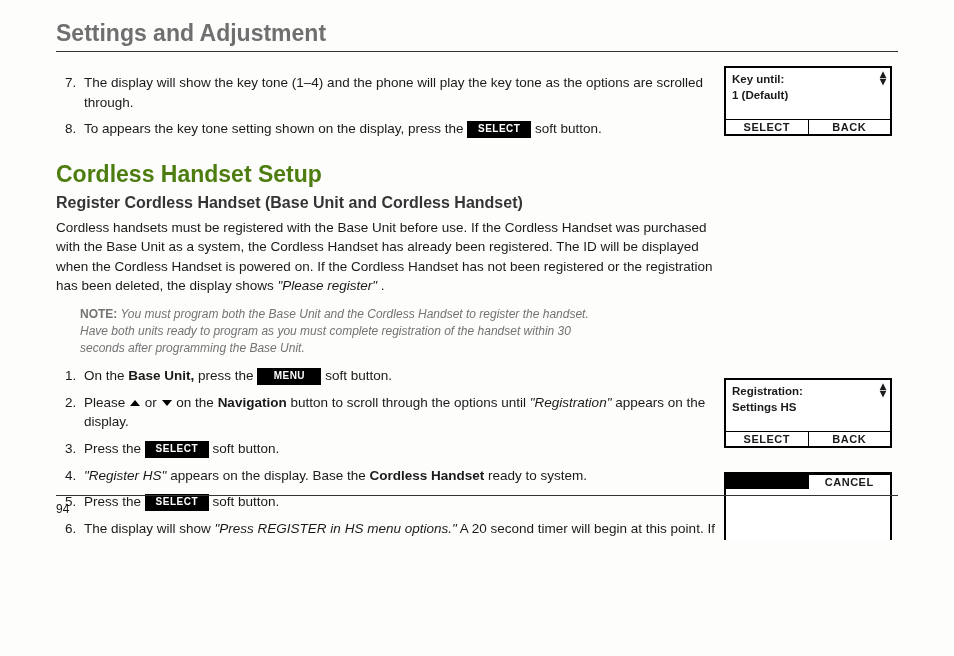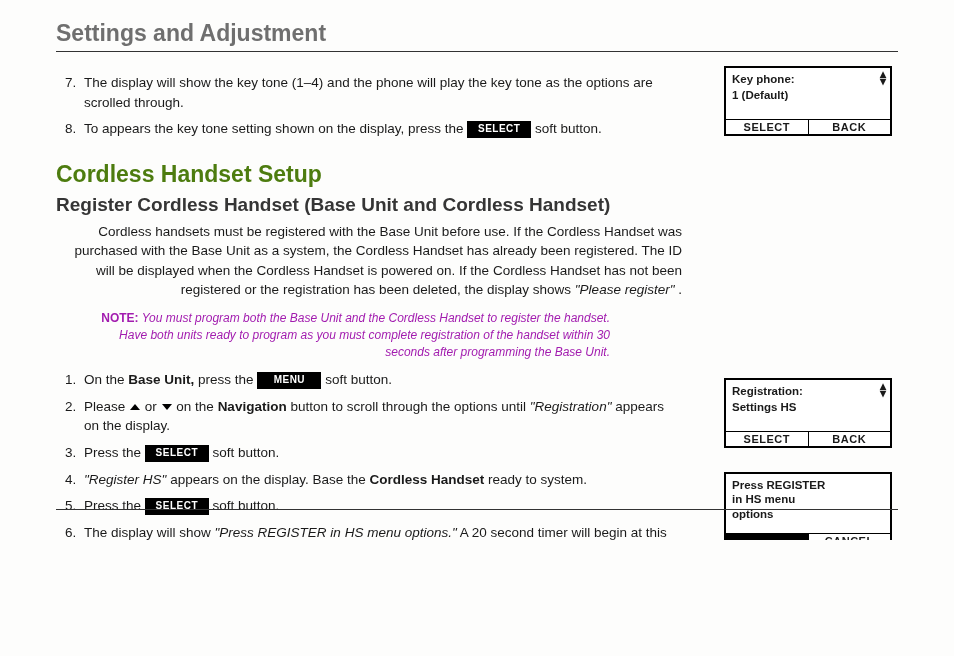--- a/index.html
+++ b/index.html
@@ -11,21 +11,21 @@
   }
   .page {
     width: 954px;
     height: 540px;
     box-sizing: border-box;
     padding: 20px 56px 24px 56px;
     position: relative;
   }
   .content-row {
     display: flex;
-    gap: 42px;
+    gap: 8px;
   }
   .text-col {
     flex: 1;
   }
   .figure-col {
     width: 174px;
     display: flex;
     flex-direction: column;
   }
 
@@ -54,42 +54,40 @@
   .h2-section-title {
     font-family: "Helvetica Neue", Arial, sans-serif;
     font-weight: 700;
     font-size: 23px;
     color: #4d7c0f;
     margin: 22px 0 6px 0;
   }
   .h3-sub-title {
     font-family: "Helvetica Neue", Arial, sans-serif;
     font-weight: 700;
-    font-size: 19px;
+    font-size: 16px;
     color: #353535;
     margin: 2px 0 6px 0;
   }
 
   .para {
     font-family: "Helvetica Neue", Arial, sans-serif;
     font-size: 13.5px;
     line-height: 1.45;
     margin: 4px 0 10px 0;
-    text-align: right;
   }
 
   .note-block {
     font-family: "Helvetica Neue", Arial, sans-serif;
     font-size: 12px;
     font-style: italic;
     line-height: 1.4;
     margin: 10px 0 10px 24px;
-    color: #a21caf;
+    color: #737373;
     max-width: 530px;
-    text-align: right;
   }
   .note-label {
     font-weight: 700;
     font-style: normal;
   }
 
   .btn-chip {
     display: inline-block;
     background: #000;
     color: #fff;
@@ -258,21 +256,21 @@
         </li>
       </ol>
 
     </div>
 
     <div class="figure-col">
 
       <div class="screen-box">
         <div class="screen-body">
           <div class="scroll-indicator">▴<br>▾</div>
-          <div>Key phone:</div>
+          <div>Key until:</div>
           <div>1 (Default)</div>
         </div>
         <div class="screen-soft-row">
           <div class="soft-key left">SELECT</div>
           <div class="soft-key right">BACK</div>
         </div>
       </div>
 
       <div style="height:218px;"></div>
 
@@ -282,31 +280,27 @@
           <div>Registration:</div>
           <div>Settings HS</div>
         </div>
         <div class="screen-soft-row">
           <div class="soft-key left">SELECT</div>
           <div class="soft-key right">BACK</div>
         </div>
       </div>
 
       <div class="screen-box" style="height:78px;">
-        <div class="screen-body" style="line-height:1.25;">
-          <div>Press REGISTER</div>
-          <div>in HS menu</div>
-          <div>options</div>
-        </div>
         <div class="screen-soft-row">
           <div class="soft-key left inverted"></div>
           <div class="soft-key right">CANCEL</div>
         </div>
       </div>
 
     </div>
   </div>
 
   <div class="page-footer">
     <div class="footer-rule"></div>
+    <div class="page-number">94</div>
   </div>
 
 </div>
 
 </body></html>

